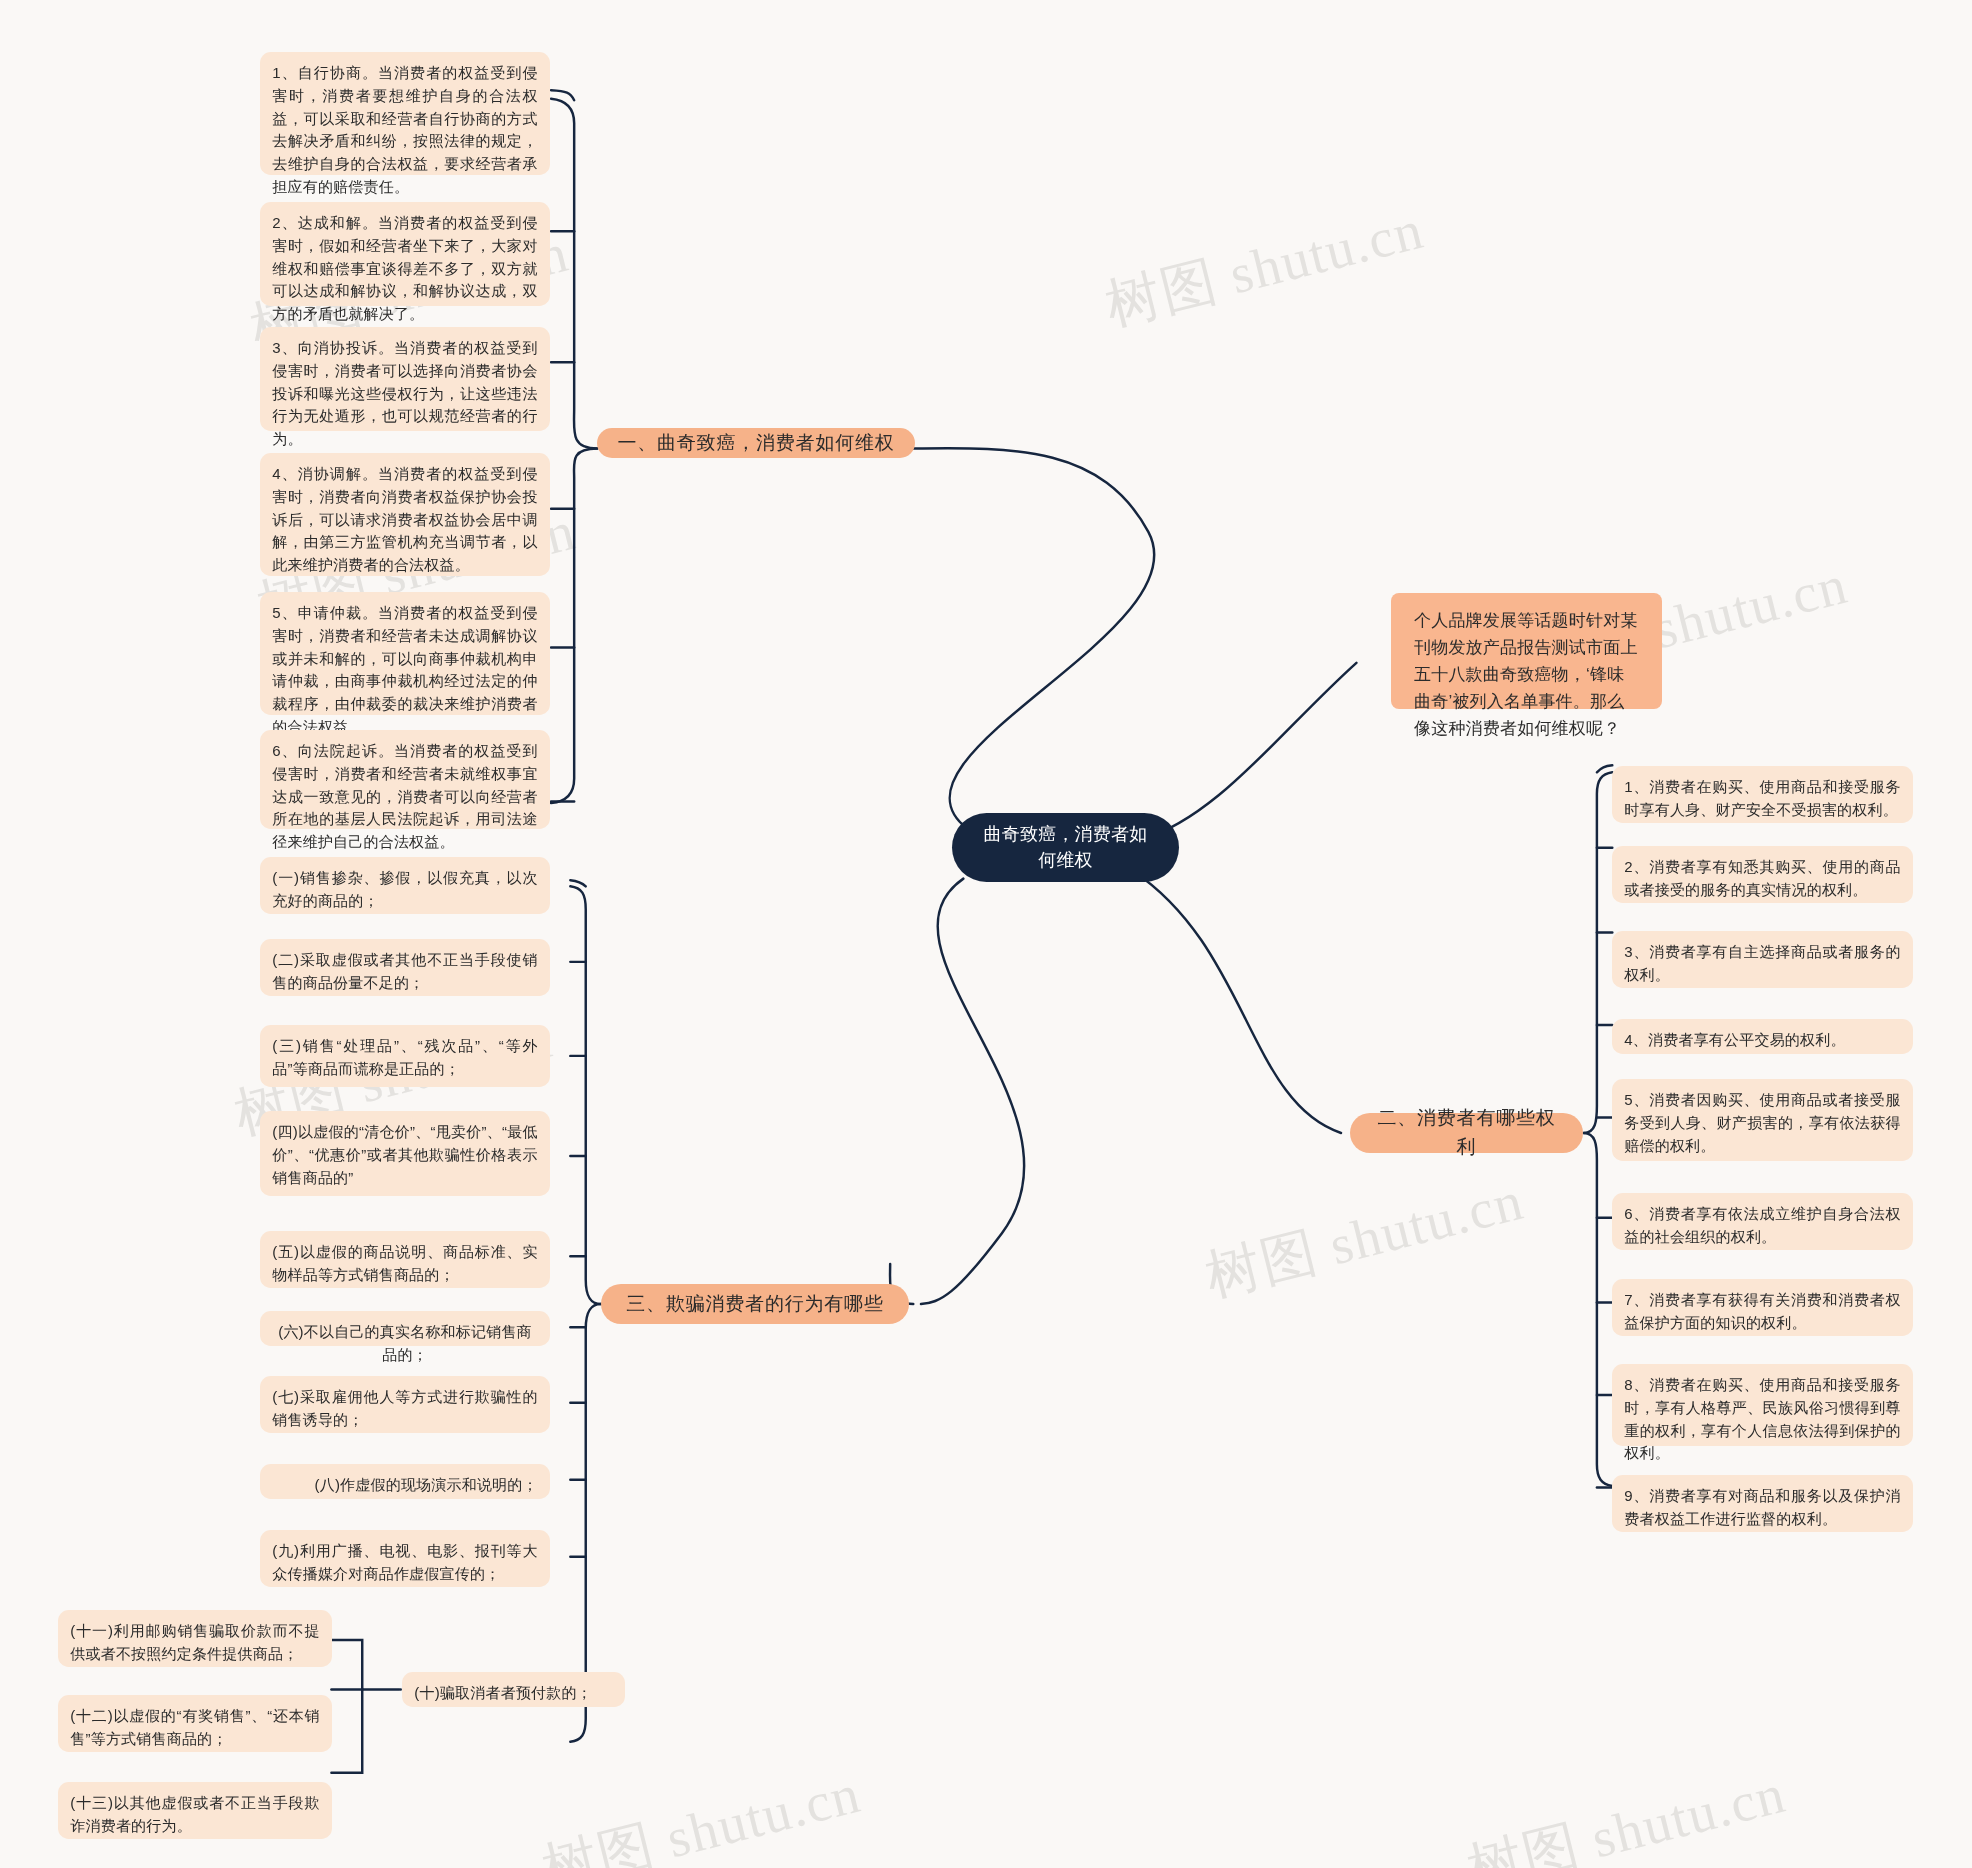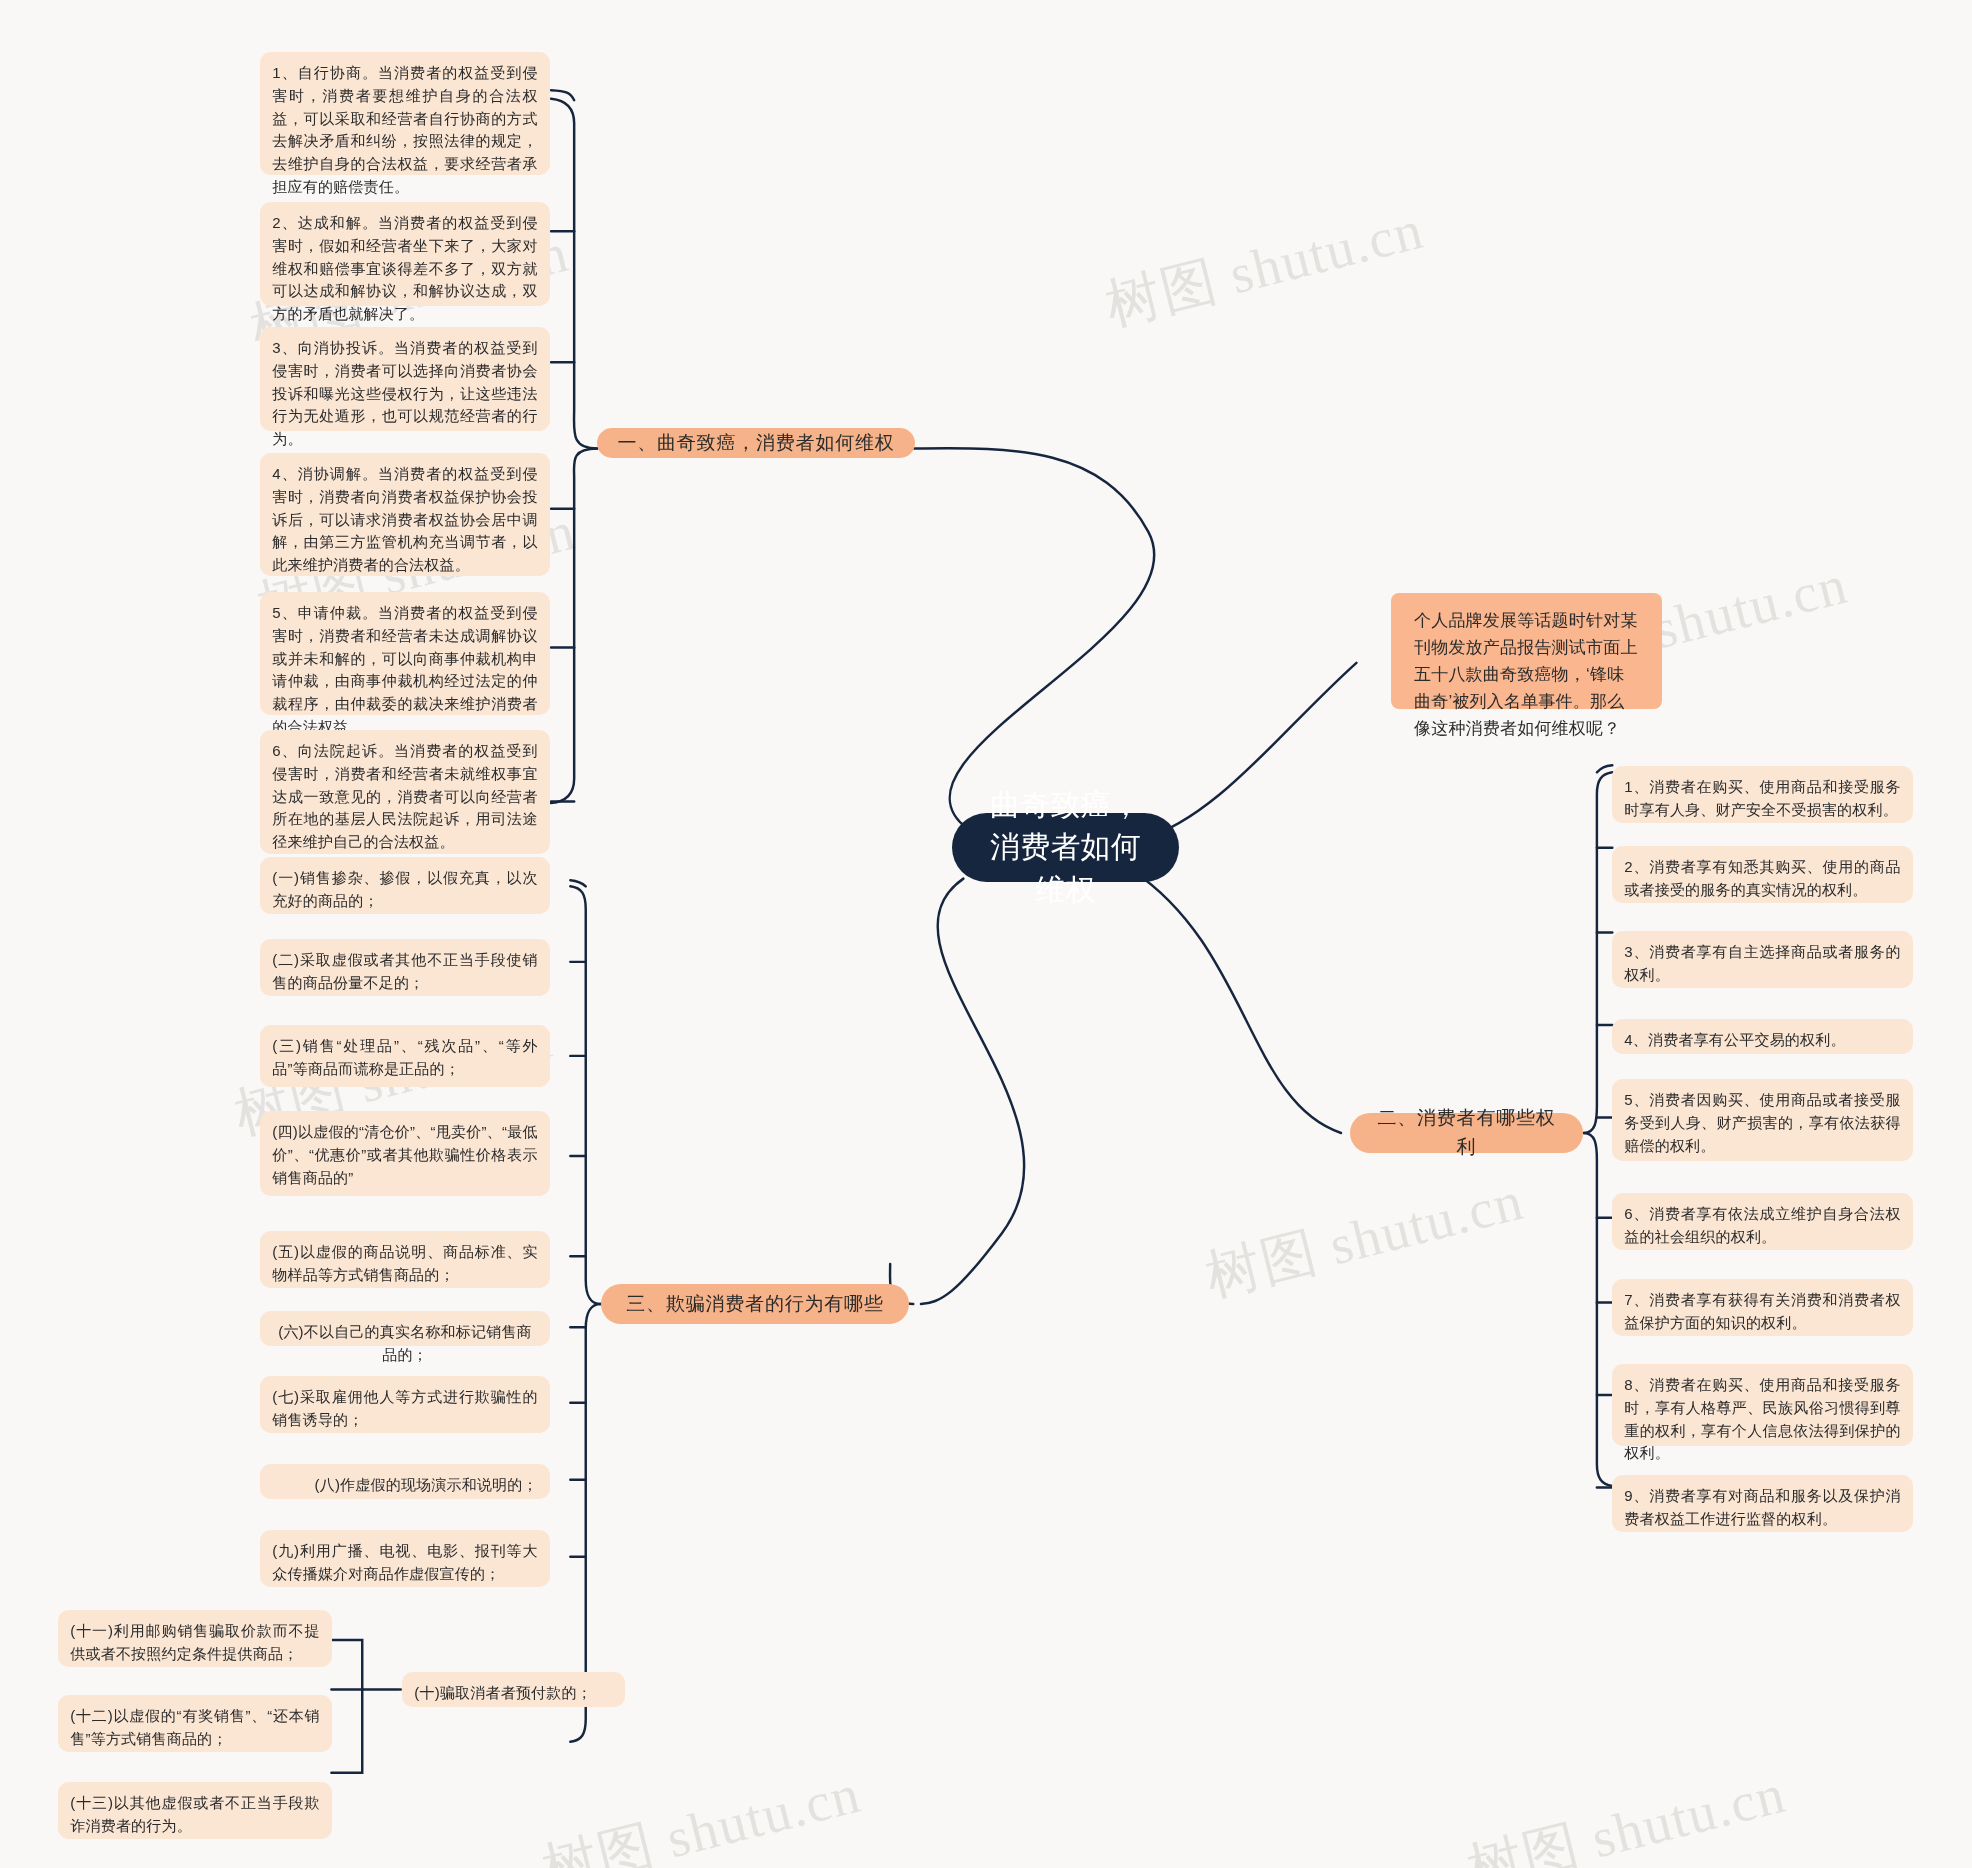--- a/index.html
+++ b/index.html
@@ -32,21 +32,21 @@
     font-size:15px;
     line-height:1.52;
     padding:10px 12.3px;
     text-align:justify;
     letter-spacing:0.2px;
   }
   .node.center{
     background:#16263f;
     color:#ffffff;
     border-radius:43px;
-    font-size:30px;
+    font-size:18px;
     line-height:1.42;
     text-align:center;
     display:flex;align-items:center;justify-content:center;
     padding:12.3px 26px;
   }
   .node.branch{
     background:#f6b289;
     border-radius:31px;
     font-size:19px;
     text-align:center;
@@ -139,21 +139,21 @@
 
   <div class="node summary" style="left:1391px;top:593px;width:271px;height:116px;">个人品牌发展等话题时针对某刊物发放产品报告测试市面上五十八款曲奇致癌物，‘锋味曲奇’被列入名单事件。那么像这种消费者如何维权呢？</div>
 
   <div class="node branch" style="left:597px;top:428px;width:318px;height:30px;">一、曲奇致癌，消费者如何维权</div>
 
   <div class="node" style="left:260px;top:52px;width:290px;height:123px;">1、自行协商。当消费者的权益受到侵害时，消费者要想维护自身的合法权益，可以采取和经营者自行协商的方式去解决矛盾和纠纷，按照法律的规定，去维护自身的合法权益，要求经营者承担应有的赔偿责任。</div>
   <div class="node" style="left:260px;top:202px;width:290px;height:104px;">2、达成和解。当消费者的权益受到侵害时，假如和经营者坐下来了，大家对维权和赔偿事宜谈得差不多了，双方就可以达成和解协议，和解协议达成，双方的矛盾也就解决了。</div>
   <div class="node" style="left:260px;top:327px;width:290px;height:104px;">3、向消协投诉。当消费者的权益受到侵害时，消费者可以选择向消费者协会投诉和曝光这些侵权行为，让这些违法行为无处遁形，也可以规范经营者的行为。</div>
   <div class="node" style="left:260px;top:453px;width:290px;height:123px;">4、消协调解。当消费者的权益受到侵害时，消费者向消费者权益保护协会投诉后，可以请求消费者权益协会居中调解，由第三方监管机构充当调节者，以此来维护消费者的合法权益。</div>
   <div class="node" style="left:260px;top:592px;width:290px;height:123px;">5、申请仲裁。当消费者的权益受到侵害时，消费者和经营者未达成调解协议或并未和解的，可以向商事仲裁机构申请仲裁，由商事仲裁机构经过法定的仲裁程序，由仲裁委的裁决来维护消费者的合法权益。</div>
-  <div class="node" style="left:260px;top:730px;width:290px;height:124px;">6、向法院起诉。当消费者的权益受到侵害时，消费者和经营者未就维权事宜达成一致意见的，消费者可以向经营者所在地的基层人民法院起诉，用司法途径来维护自己的合法权益。</div>
+  <div class="node" style="left:260px;top:730px;width:290px;height:99px;">6、向法院起诉。当消费者的权益受到侵害时，消费者和经营者未就维权事宜达成一致意见的，消费者可以向经营者所在地的基层人民法院起诉，用司法途径来维护自己的合法权益。</div>
 
   <div class="node branch" style="left:601px;top:1284px;width:308px;height:40px;">三、欺骗消费者的行为有哪些</div>
 
   <div class="node" style="left:260px;top:857px;width:290px;height:57px;">(一)销售掺杂、掺假，以假充真，以次充好的商品的；</div>
   <div class="node" style="left:260px;top:939px;width:290px;height:57px;">(二)采取虚假或者其他不正当手段使销售的商品份量不足的；</div>
   <div class="node" style="left:260px;top:1025px;width:290px;height:62px;">(三)销售“处理品”、“残次品”、“等外品”等商品而谎称是正品的；</div>
   <div class="node" style="left:260px;top:1111px;width:290px;height:85px;">(四)以虚假的“清仓价”、“甩卖价”、“最低价”、“优惠价”或者其他欺骗性价格表示销售商品的”</div>
   <div class="node" style="left:260px;top:1231px;width:290px;height:57px;">(五)以虚假的商品说明、商品标准、实物样品等方式销售商品的；</div>
   <div class="node centered-text" style="left:260px;top:1311px;width:290px;height:35px;">(六)不以自己的真实名称和标记销售商品的；</div>
   <div class="node" style="left:260px;top:1376px;width:290px;height:57px;">(七)采取雇佣他人等方式进行欺骗性的销售诱导的；</div>

